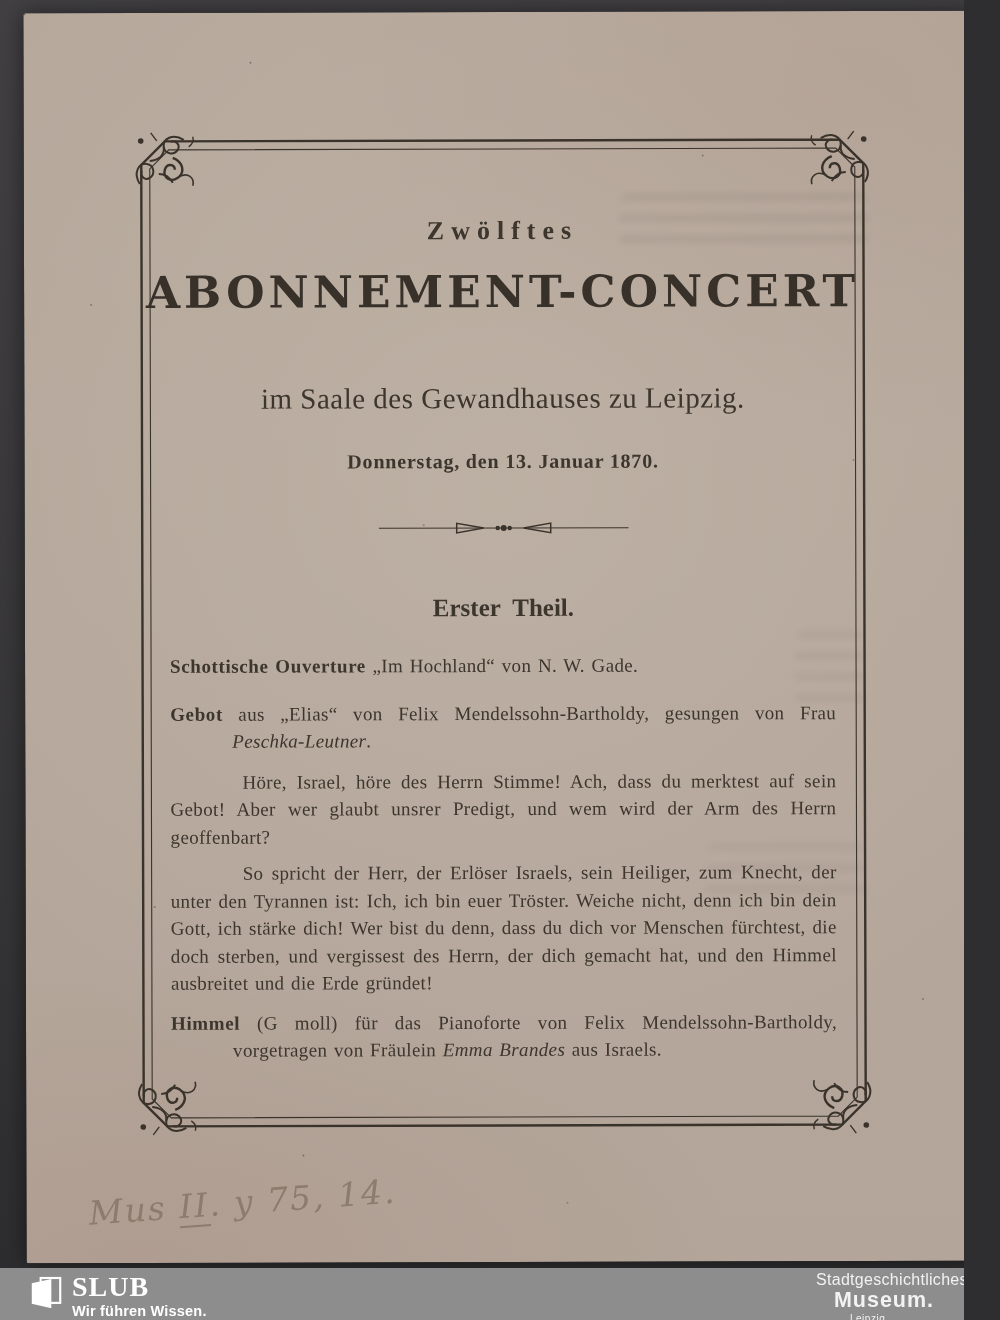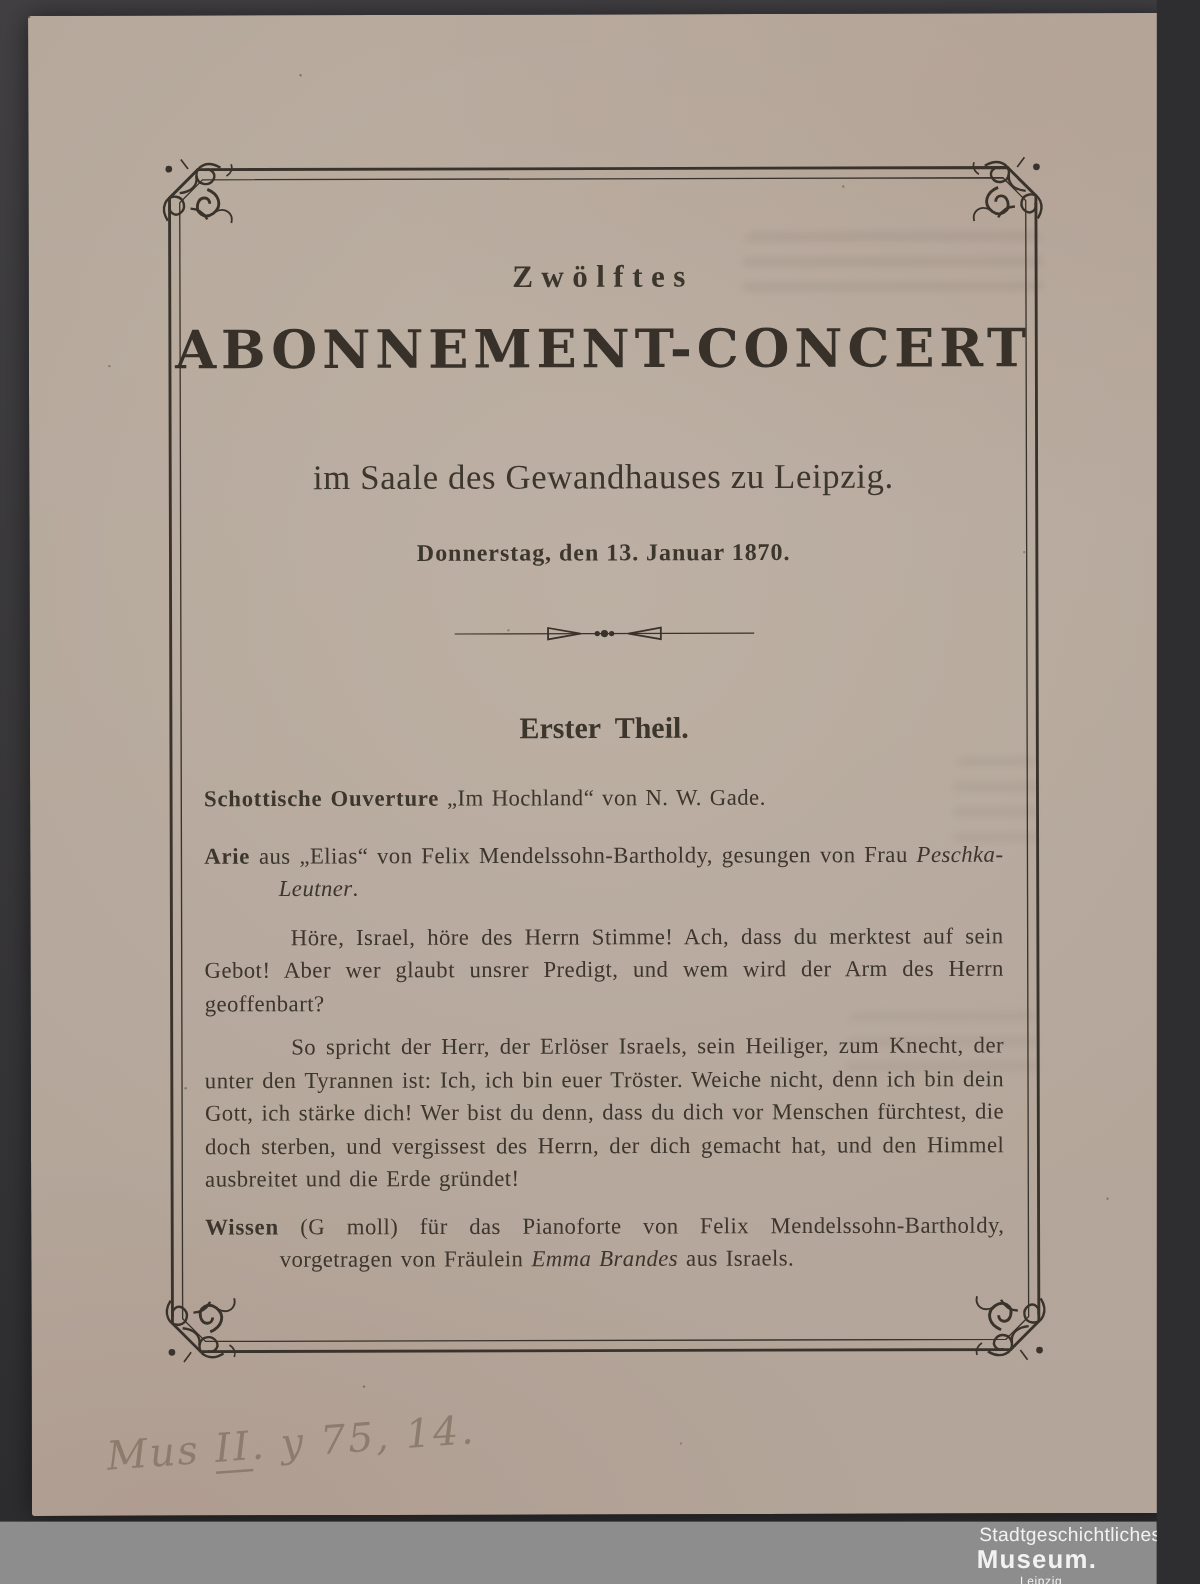--- a/index.html
+++ b/index.html
@@ -54,21 +54,21 @@
   .shelfmark .roman{border-bottom:2px solid #8b7c6d;padding-bottom:0px;}
   
   .footer-bar{position:absolute;left:0;right:0;bottom:0;height:52px;background:#8d8d8d;
               font-family:"Liberation Sans",sans-serif;color:#fff;}
   .slub{position:absolute;left:30px;top:6px;display:flex;align-items:flex-start;}
   .slub-book{width:32px;height:36px;margin-right:10px;margin-top:2px;}
   .slub-name{font-family:"Liberation Serif",serif;font-size:28px;font-weight:bold;line-height:26px;letter-spacing:1px;}
   .slub-tagline{font-size:14.5px;font-weight:bold;margin-top:3px;letter-spacing:.2px;}
   .museum{position:absolute;right:10px;top:4px;width:140px;color:#f2f2f2;line-height:1;}
   .museum-org{font-size:16px;padding-left:2px;letter-spacing:.3px;}
-  .museum-name{font-size:21.5px;font-weight:bold;text-align:left;letter-spacing:1px;margin-top:2px;}
+  .museum-name{font-size:21.5px;font-weight:bold;text-align:center;letter-spacing:1px;margin-top:2px;}
   .museum-city{font-size:10px;padding-left:36px;margin-top:2px;letter-spacing:.5px;}
 </style>
 </head>
 <body>
 
 <div class="stage">
 
   <div class="paper">
     <div class="specks"></div>
     <div class="bleed bleed1"></div>
@@ -112,32 +112,42 @@
         <circle cx="125" cy="8" r="3" fill="#3a332b"></circle>
         <circle cx="131" cy="8" r="2.2" fill="#3a332b"></circle>
       </svg>
     </div>
 
     <div class="tcol section">Erster Theil.</div>
 
     <div class="program">
       <p class="entry e1"><span class="lead">Schottische Ouverture</span><span> „Im Hochland“ von N. W. Gade.</span></p>
 
-      <p class="entry e2"><span class="lead">Arie</span><span> aus „Elias“ von Felix Mendelssohn-Bartholdy, gesungen von Frau </span><span class="it">Peschka-Leutner</span><span>.</span></p>
+      <p class="entry e2"><span class="lead">Gebot</span><span> aus „Elias“ von Felix Mendelssohn-Bartholdy, gesungen von Frau </span><span class="it">Peschka-Leutner</span><span>.</span></p>
 
       <p class="quote q1">Höre, Israel, höre des Herrn Stimme! Ach, dass du merktest auf sein Gebot! Aber wer glaubt unsrer Predigt, und wem wird der Arm des Herrn geoffenbart?</p>
       <p class="quote q2">So spricht der Herr, der Erlöser Israels, sein Heiliger, zum Knecht, der unter den Tyrannen ist: Ich, ich bin euer Tröster. Weiche nicht, denn ich bin dein Gott, ich stärke dich! Wer bist du denn, dass du dich vor Menschen fürchtest, die doch sterben, und vergissest des Herrn, der dich gemacht hat, und den Himmel ausbreitet und die Erde gründet!</p>
 
-      <p class="entry"><span class="lead">Wissen</span><span> (G moll) für das Pianoforte von Felix Mendelssohn-Bartholdy, vorgetragen von Fräulein </span><span class="it">Emma Brandes</span><span> aus Israels.</span></p>
+      <p class="entry"><span class="lead">Himmel</span><span> (G moll) für das Pianoforte von Felix Mendelssohn-Bartholdy, vorgetragen von Fräulein </span><span class="it">Emma Brandes</span><span> aus Israels.</span></p>
     </div>
 
     <div class="shelfmark"><span>Mus </span><span class="roman">II</span><span>. y 75, 14.</span></div>
   </div>
 
   <div class="footer-bar">
+    <div class="slub">
+      <svg class="slub-book" viewBox="0 0 36 40">
+        <rect x="12" y="2" width="22" height="28" fill="none" stroke="#ffffff" stroke-width="2.4"></rect>
+        <polygon points="2,8 24,3 24,36 2,31" fill="#ffffff"></polygon>
+      </svg>
+      <div>
+        <div class="slub-name">SLUB</div>
+        <div class="slub-tagline">Wir führen Wissen.</div>
+      </div>
+    </div>
     <div class="museum">
       <div class="museum-org">Stadtgeschichtliches</div>
       <div class="museum-name">Museum.</div>
       <div class="museum-city">Leipzig</div>
 
     </div>
   </div>
 
 </div>
 

